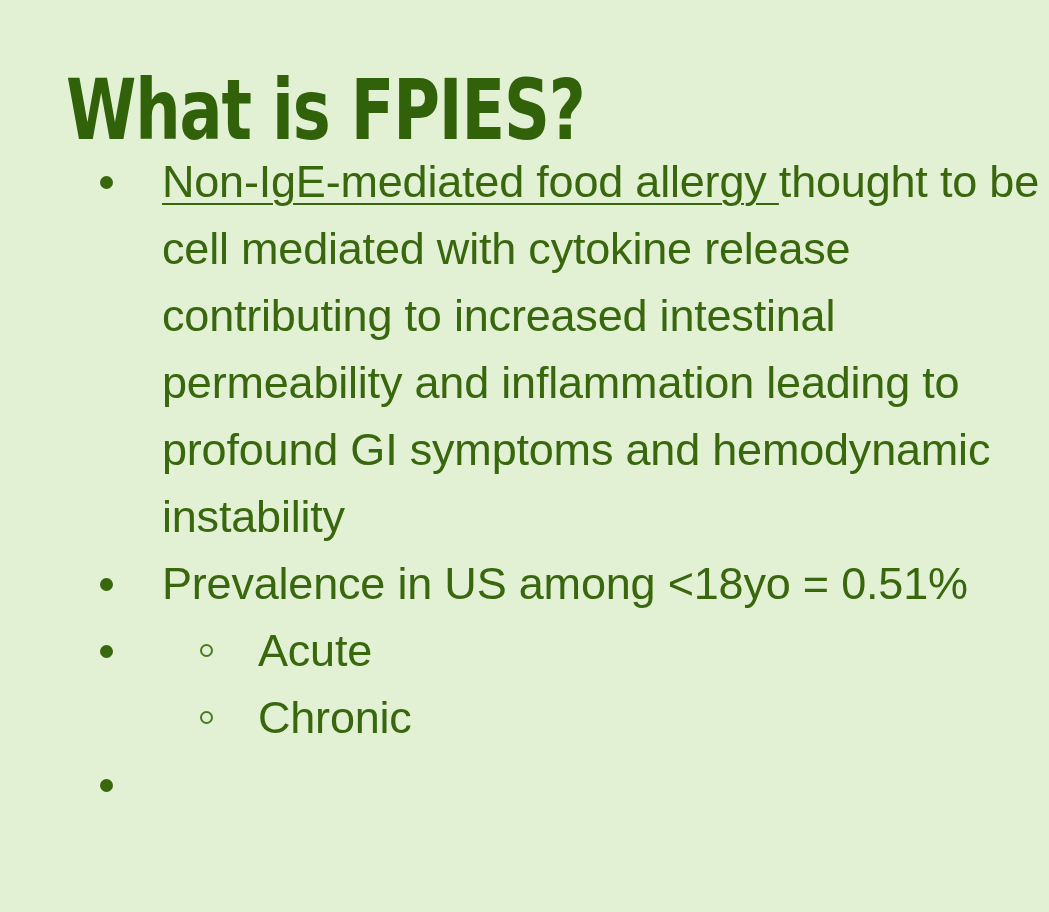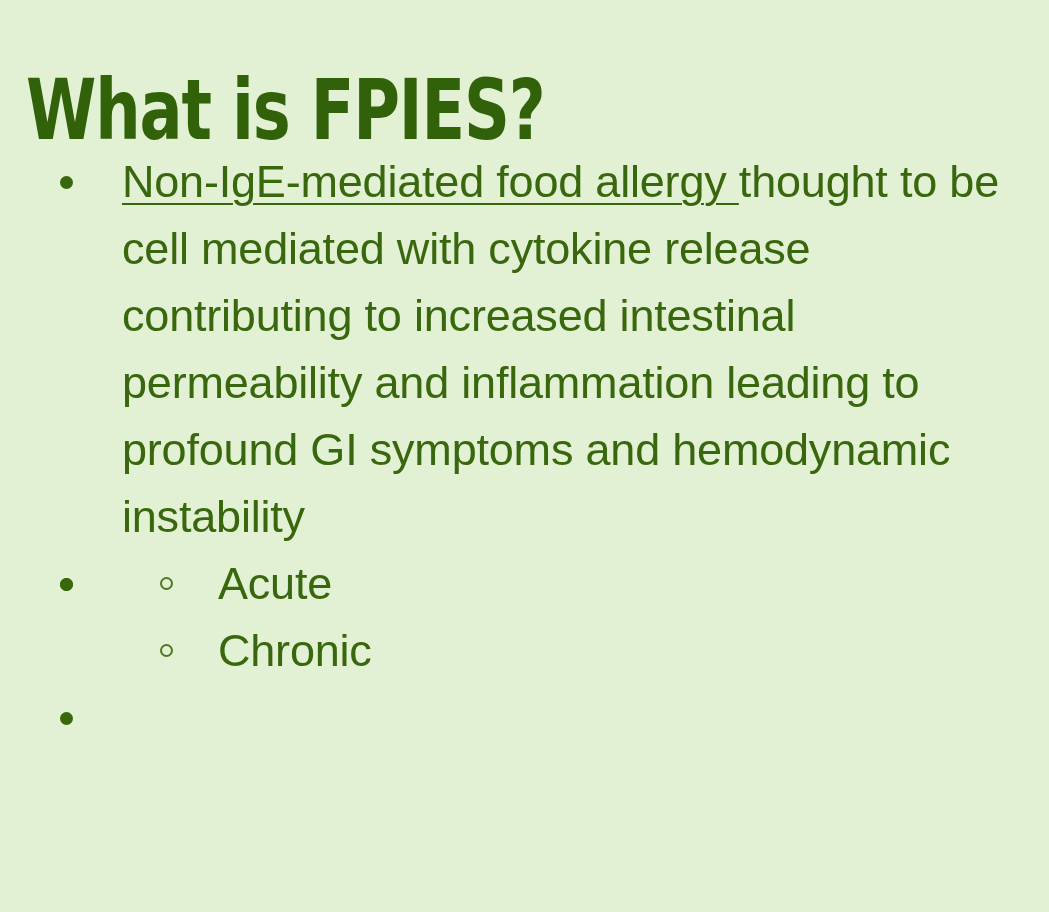--- a/index.html
+++ b/index.html
@@ -12,20 +12,21 @@
     background: #e2f0d3;
     font-family: "Liberation Sans", sans-serif;
     overflow: hidden;
   }
   .slide {
     position: relative;
     width: 855px;
     height: 912px;
     background: #e2f0d3;
     box-sizing: border-box;
+    margin-left: 40px;
   }
 
   
   .slide-title {
     position: absolute;
     left: 26px;
     top: 12px;
     width: 1000px;
     color: #31620a;
     font-family: "DejaVu Sans", sans-serif;
@@ -120,20 +121,21 @@
   <div class="body-area">
     <ul class="bullets">
 
       <li class="bullet-l1">
         <span class="marker-dot"></span>
         <span class="underlined">Non-IgE-mediated food allergy </span><span>thought to be cell mediated with cytokine release contributing to increased intestinal permeability and inflammation leading to profound GI symptoms and hemodynamic instability</span>
       </li>
 
       <li class="bullet-l1">
         <span class="marker-dot"></span>
+        <span>Prevalence in US among &lt;18yo = 0.51%</span>
       </li>
 
       <li class="bullet-l1">
         <span class="marker-dot"></span>
         <ul class="sublist">
           <li class="bullet-l2">
             <span class="marker-ring"></span>
             <span>Acute</span>
           </li>
           <li class="bullet-l2">

